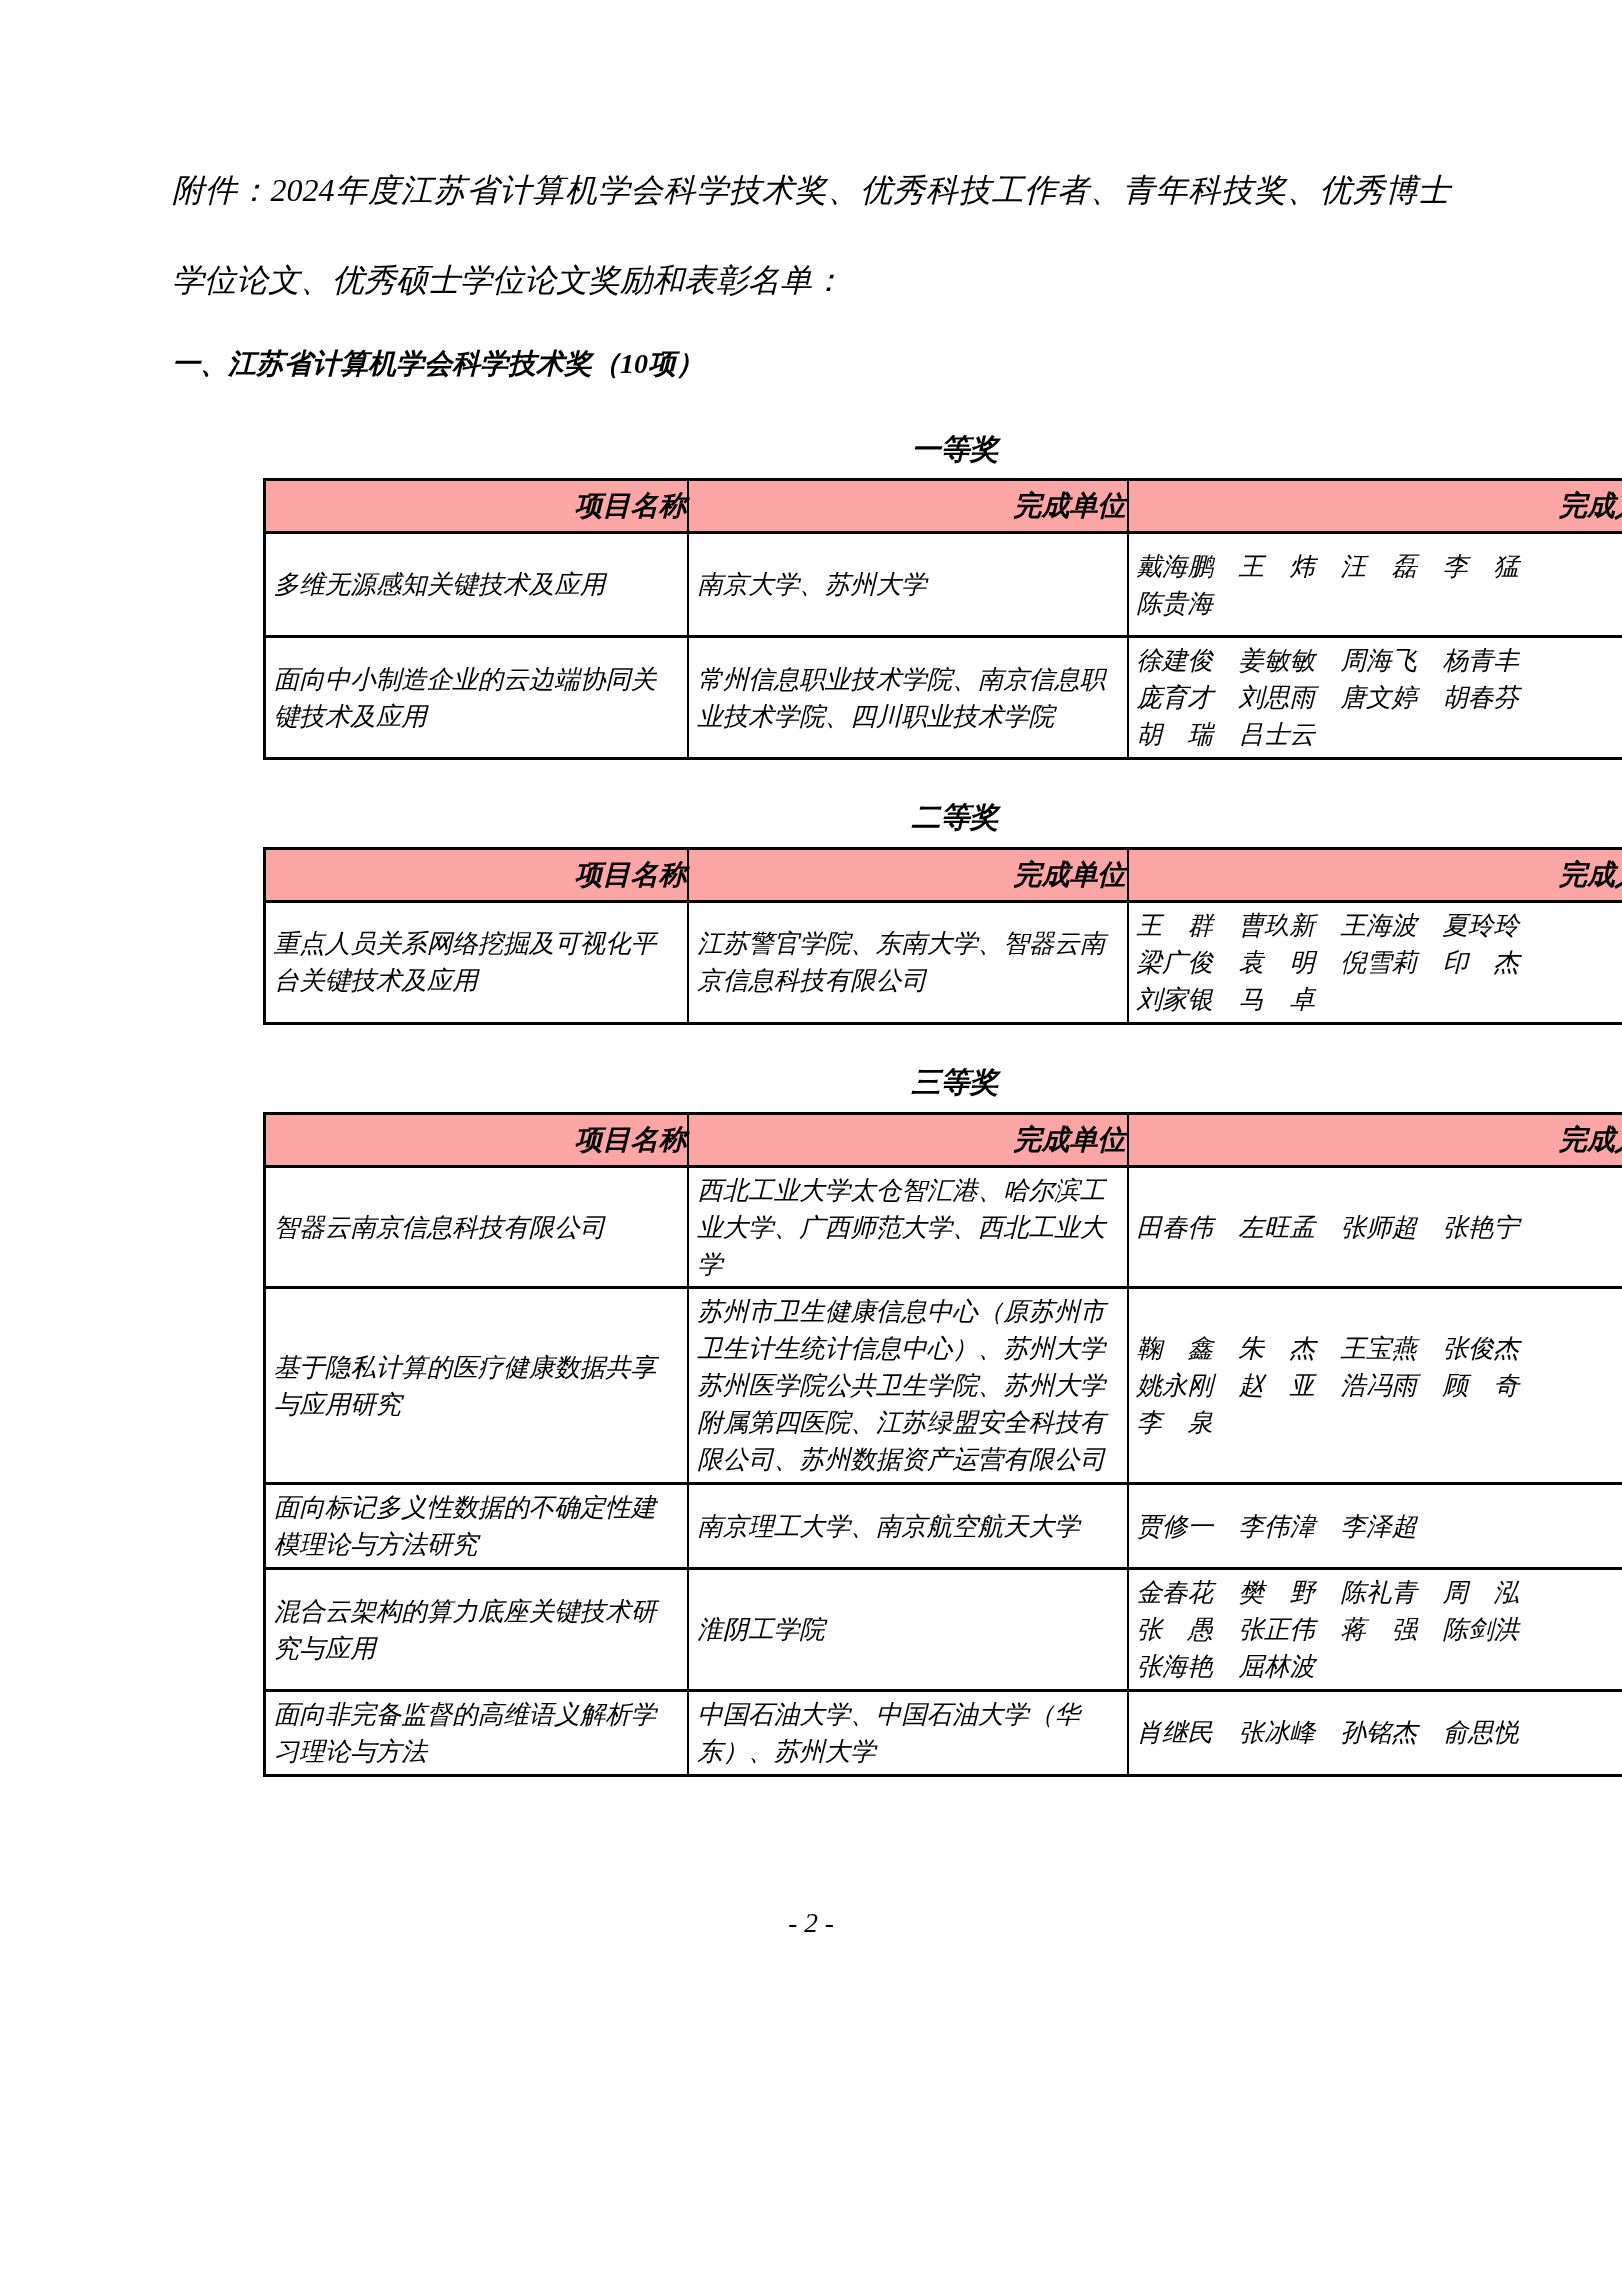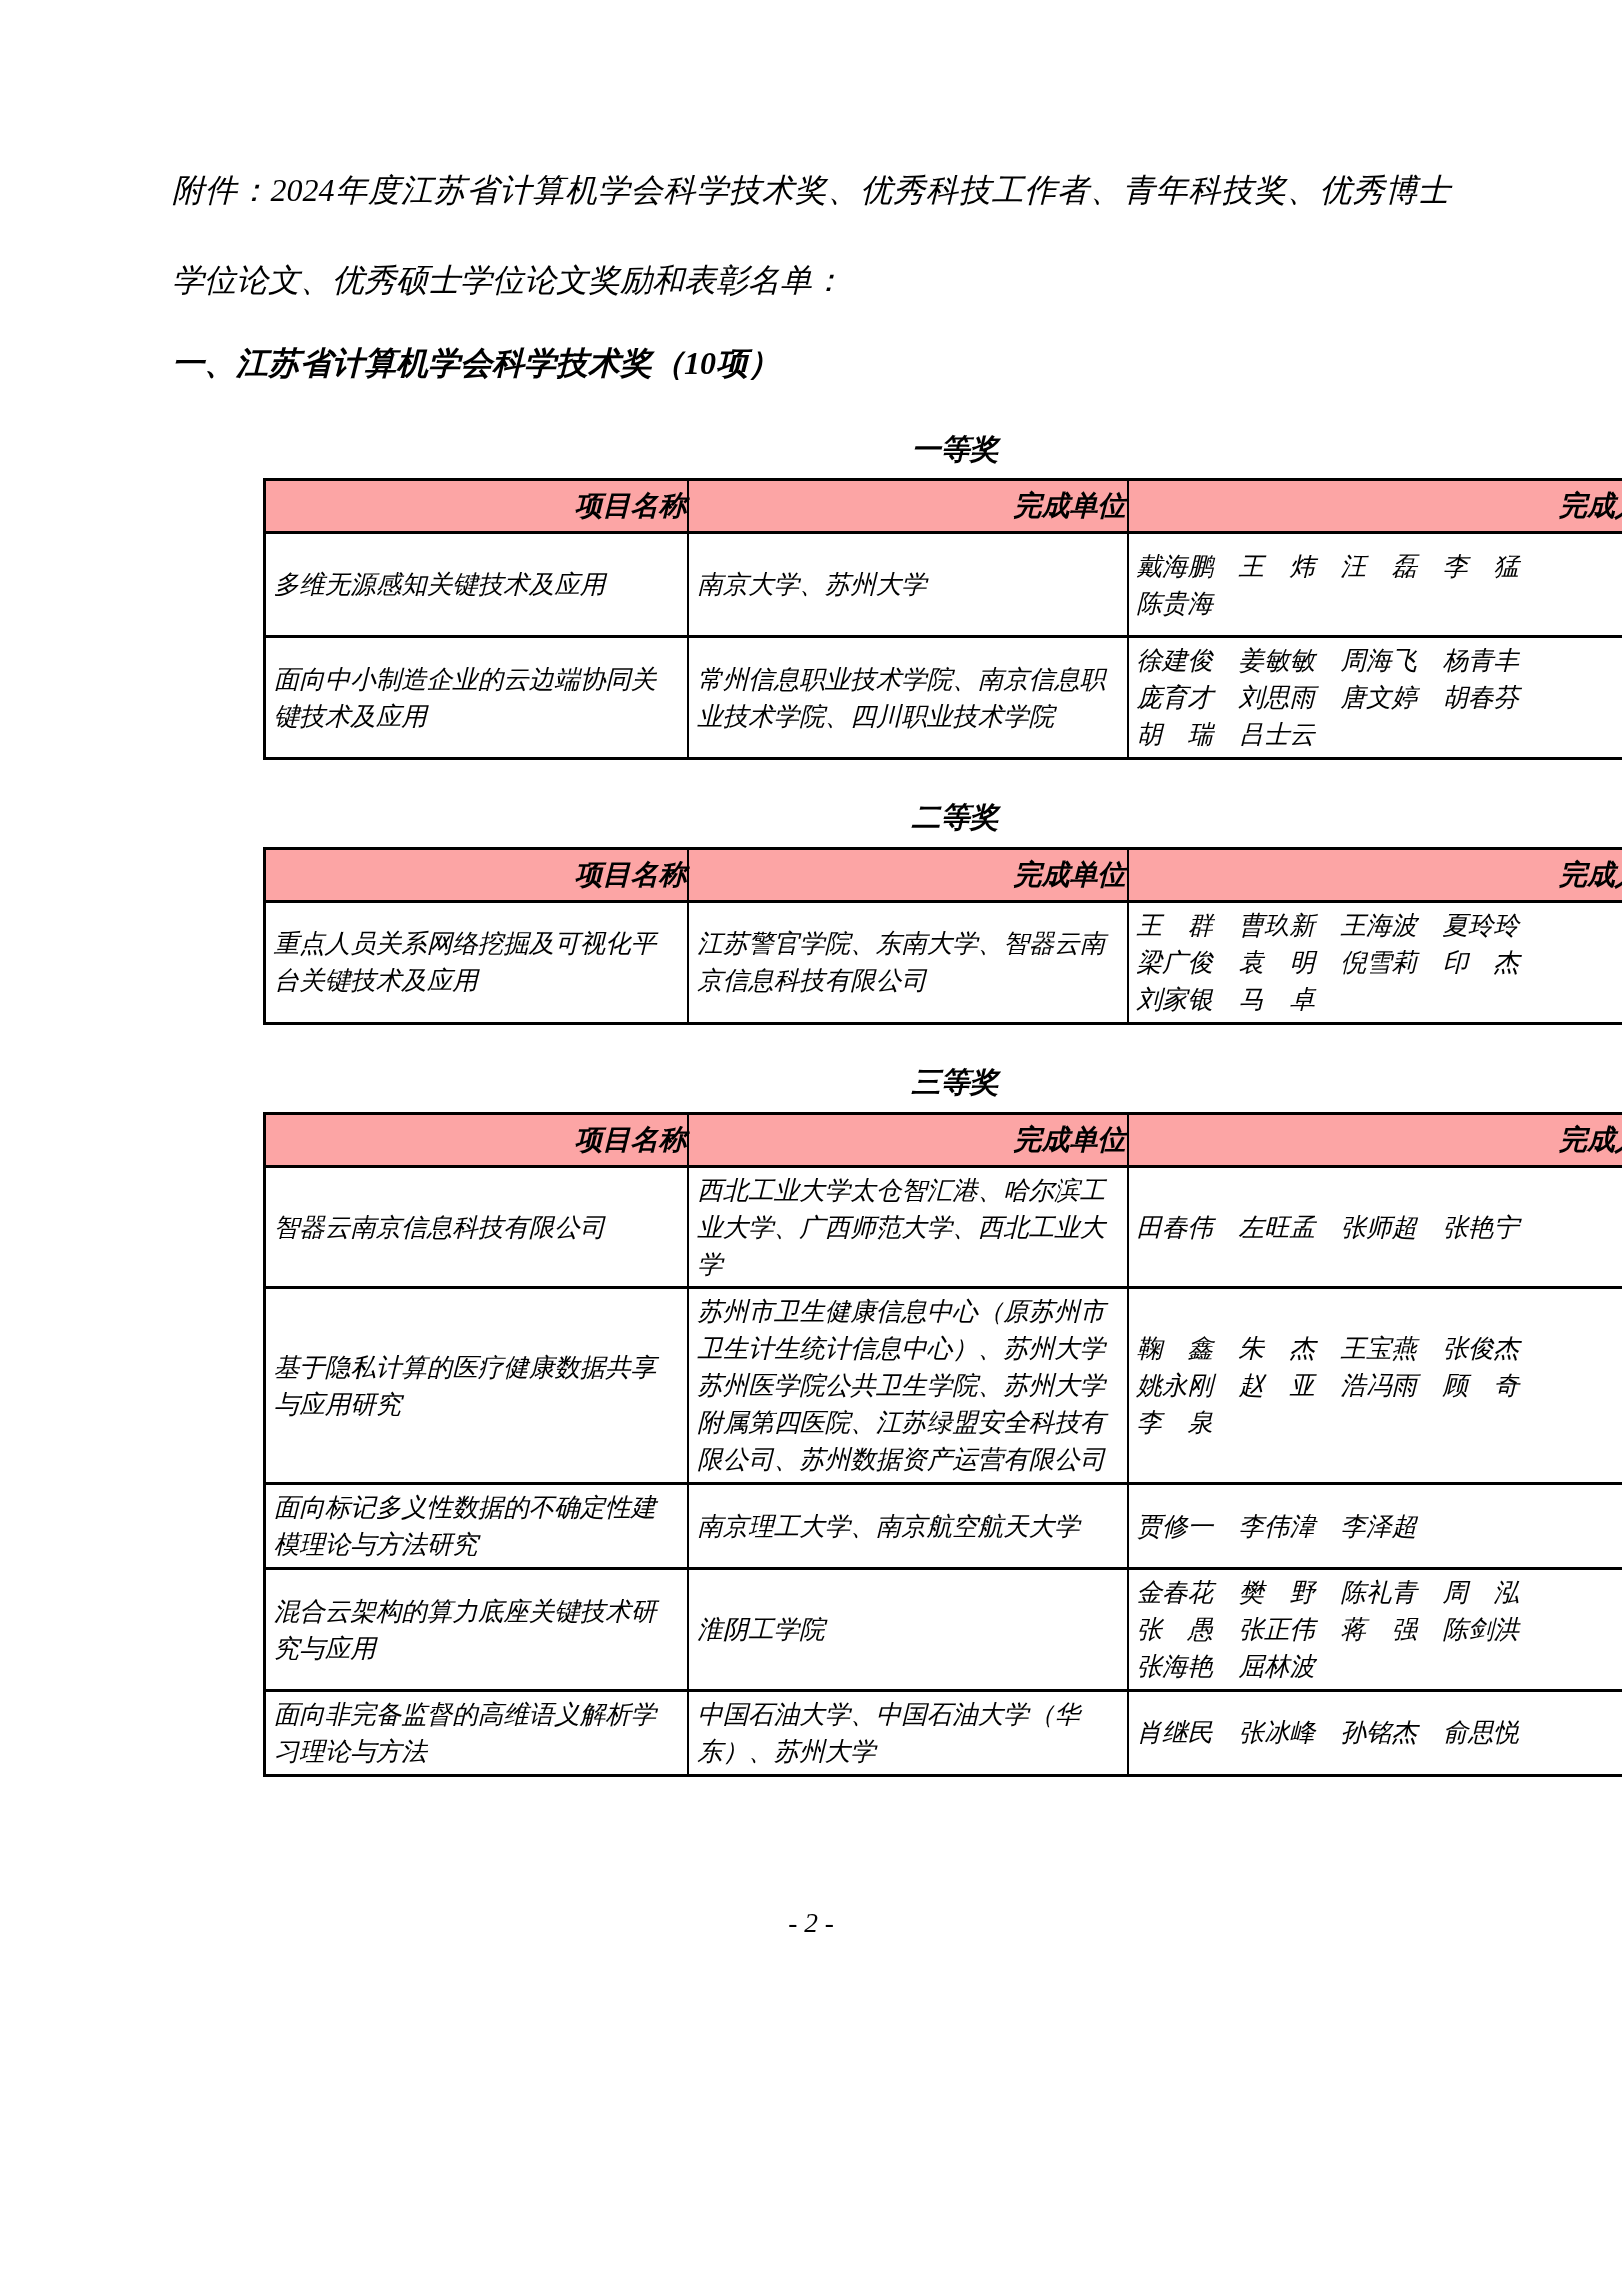--- a/index.html
+++ b/index.html
@@ -18,21 +18,21 @@
   .content { padding: 145px 172px 0 172px; font-style: italic; }
 
   .intro {
     margin: 0;
     font-size: 32px;
     line-height: 90px;
     text-align: justify;
   }
   .section-heading {
     margin: 15.7px 0 0 0;
-    font-size: 32px;
+    font-size: 28px;
     line-height: 45px;
     font-weight: bold;
   }
 
   .award-block { width: 1384px; margin-left: 91px; }
   .award-title {
     margin: 43px 0 8.8px 0;
     text-align: center;
     font-size: 29px;
     font-weight: bold;

